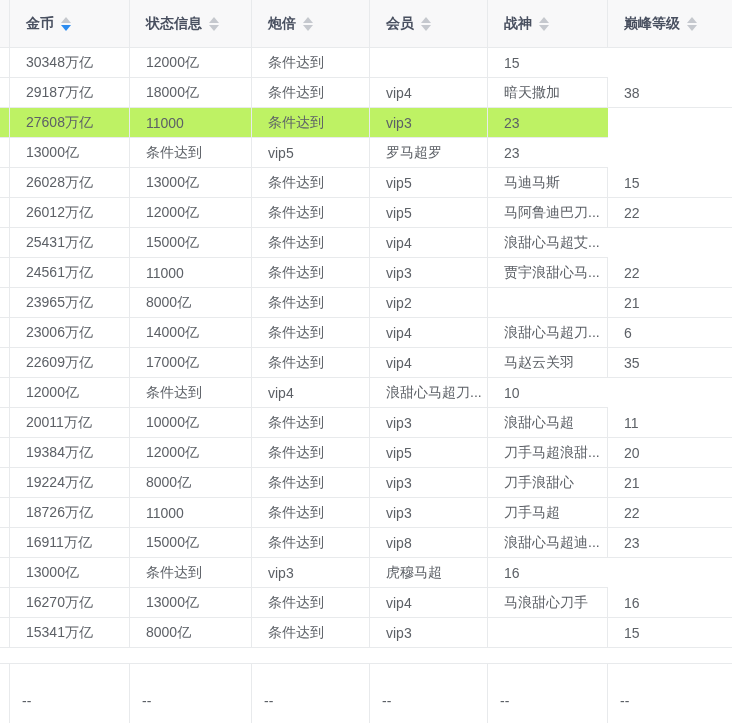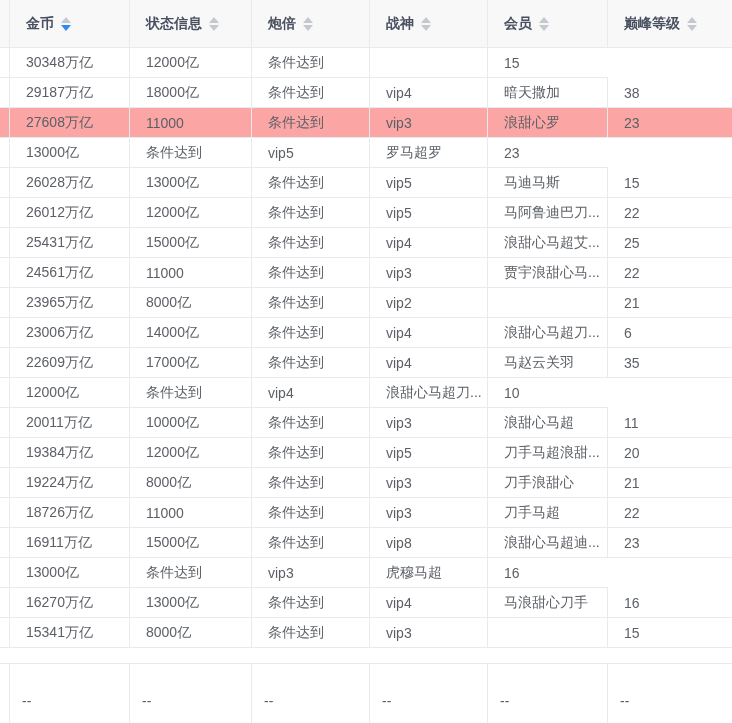--- a/index.html
+++ b/index.html
@@ -13,21 +13,21 @@
   .header-cell, .spacer-cell {
     border-right:1px solid #e8eaec; border-bottom:1px solid #e8eaec;
   }
   .header-cell {
     display:flex; align-items:center; padding-left:16px;
     font-size:14px; font-weight:bold; color:#495060; white-space:nowrap;
     cursor:pointer; overflow:hidden;
   }
   .grid-row > div:last-child { border-right:none; }
   .data-row { height:30px; background:#fff; }
-  .data-row.highlight > div { background:#fca5a5; }
+  .data-row.highlight > div { background:#bef264; }
   .data-cell {
     display:flex; align-items:center; padding-left:16px;
     border-right:1px solid #e8eaec; border-bottom:1px solid #e8eaec;
     font-size:14px; color:#5c6066; white-space:nowrap; overflow:hidden;
   }
   .row-spacer { border-right:1px solid #e8eaec; border-bottom:1px solid #e8eaec; }
   .carets { display:inline-flex; flex-direction:column; margin-left:7px; }
   .caret { width:0; height:0; border-left:5px solid transparent; border-right:5px solid transparent; cursor:pointer; }
   .caret.up   { border-bottom:6px solid #c5c8ce; margin-bottom:2px; }
   .caret.down { border-top:6px solid #c5c8ce; }
@@ -61,28 +61,28 @@
         </span>
       </div>
       <div class="header-cell">
         <span>炮倍</span>
         <span class="carets">
           <i class="caret up"></i>
           <i class="caret down"></i>
         </span>
       </div>
       <div class="header-cell">
+        <span>会员</span>
+        <span class="carets">
+          <i class="caret up"></i>
+          <i class="caret down"></i>
+        </span>
+      </div>
+      <div class="header-cell">
         <span>战神</span>
-        <span class="carets">
-          <i class="caret up"></i>
-          <i class="caret down"></i>
-        </span>
-      </div>
-      <div class="header-cell">
-        <span>会员</span>
         <span class="carets">
           <i class="caret up"></i>
           <i class="caret down"></i>
         </span>
       </div>
       <div class="header-cell">
         <span>巅峰等级</span>
         <span class="carets">
           <i class="caret up"></i>
           <i class="caret down"></i>
@@ -106,21 +106,20 @@
         <div class="data-cell">vip4</div>
         <div class="data-cell">暗天撒加</div>
         <div class="data-cell">38</div>
       </div>
       <div class="grid-row data-row highlight">
         <div class="row-spacer"></div>
         <div class="data-cell">27608万亿</div>
         <div class="data-cell">11000</div>
         <div class="data-cell">条件达到</div>
         <div class="data-cell">vip3</div>
-        <div class="data-cell">浪甜心罗</div>
         <div class="data-cell">23</div>
       </div>
       <div class="grid-row data-row">
         <div class="row-spacer"></div>
         <div class="data-cell">13000亿</div>
         <div class="data-cell">条件达到</div>
         <div class="data-cell">vip5</div>
         <div class="data-cell">罗马超罗</div>
         <div class="data-cell">23</div>
       </div>
@@ -142,21 +141,20 @@
         <div class="data-cell">马阿鲁迪巴刀...</div>
         <div class="data-cell">22</div>
       </div>
       <div class="grid-row data-row">
         <div class="row-spacer"></div>
         <div class="data-cell">25431万亿</div>
         <div class="data-cell">15000亿</div>
         <div class="data-cell">条件达到</div>
         <div class="data-cell">vip4</div>
         <div class="data-cell">浪甜心马超艾...</div>
-        <div class="data-cell">25</div>
       </div>
       <div class="grid-row data-row">
         <div class="row-spacer"></div>
         <div class="data-cell">24561万亿</div>
         <div class="data-cell">11000</div>
         <div class="data-cell">条件达到</div>
         <div class="data-cell">vip3</div>
         <div class="data-cell">贾宇浪甜心马...</div>
         <div class="data-cell">22</div>
       </div>

